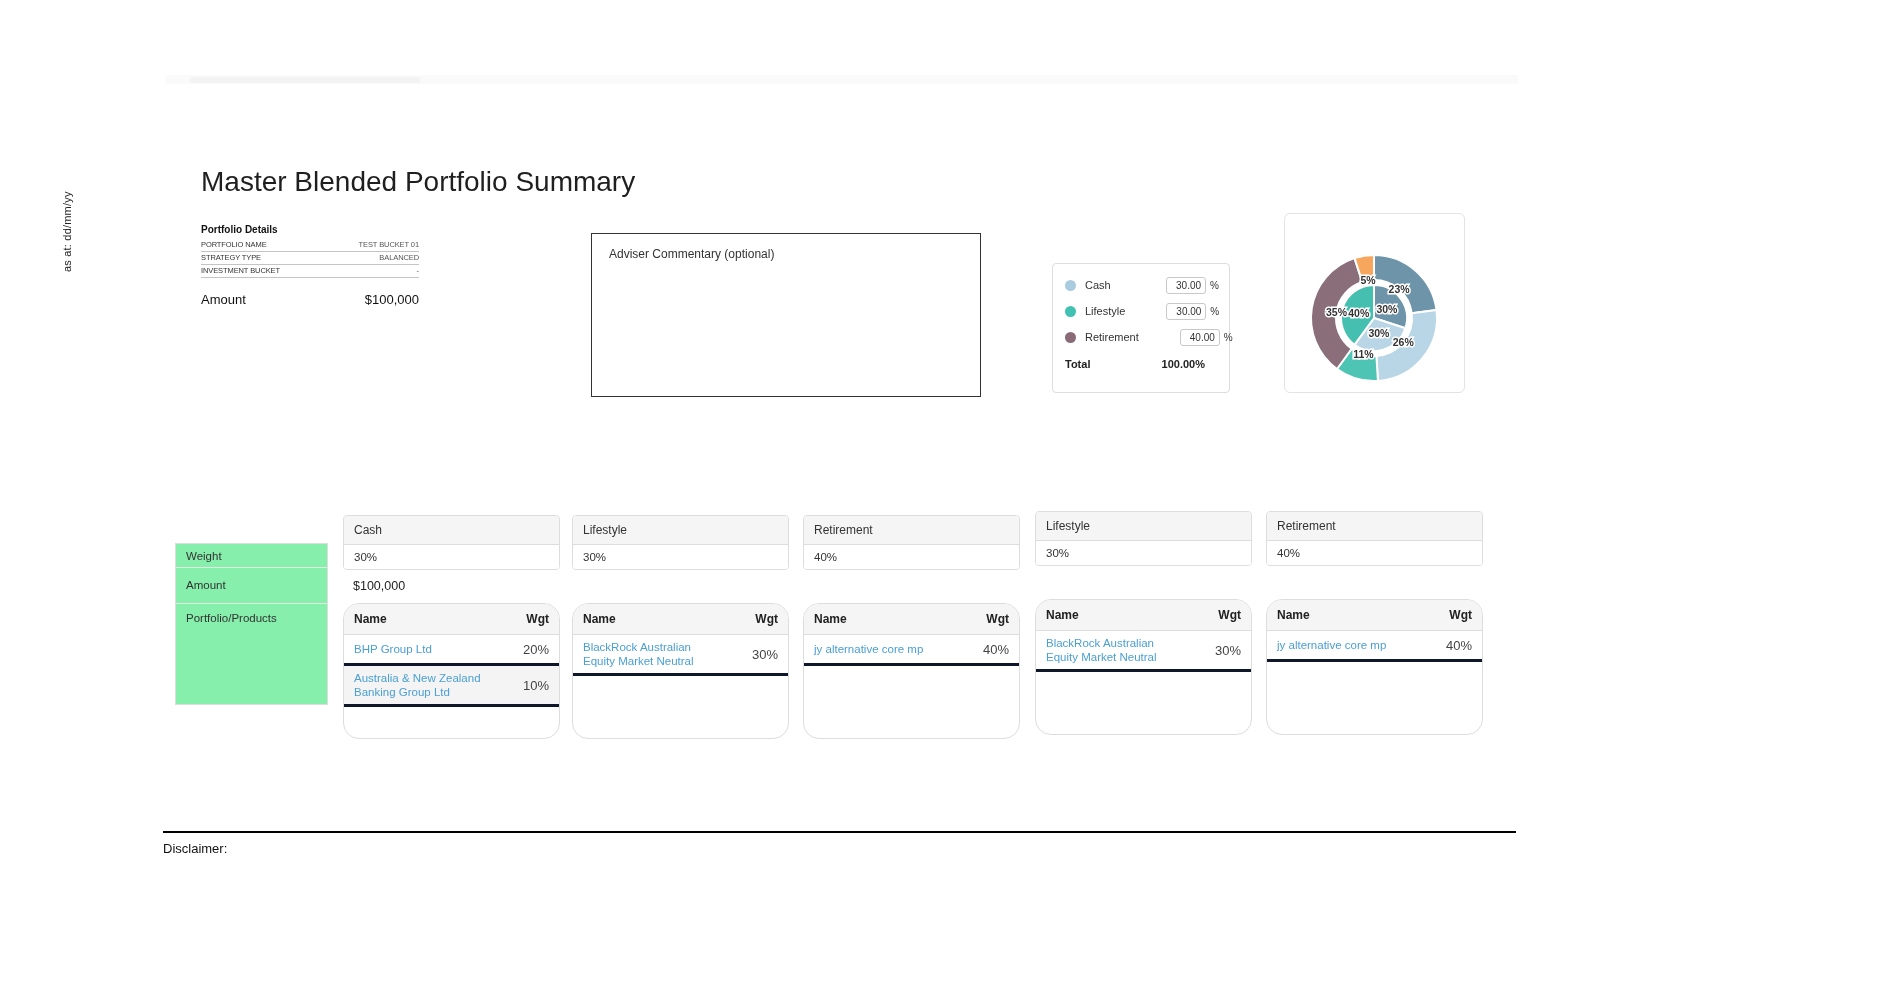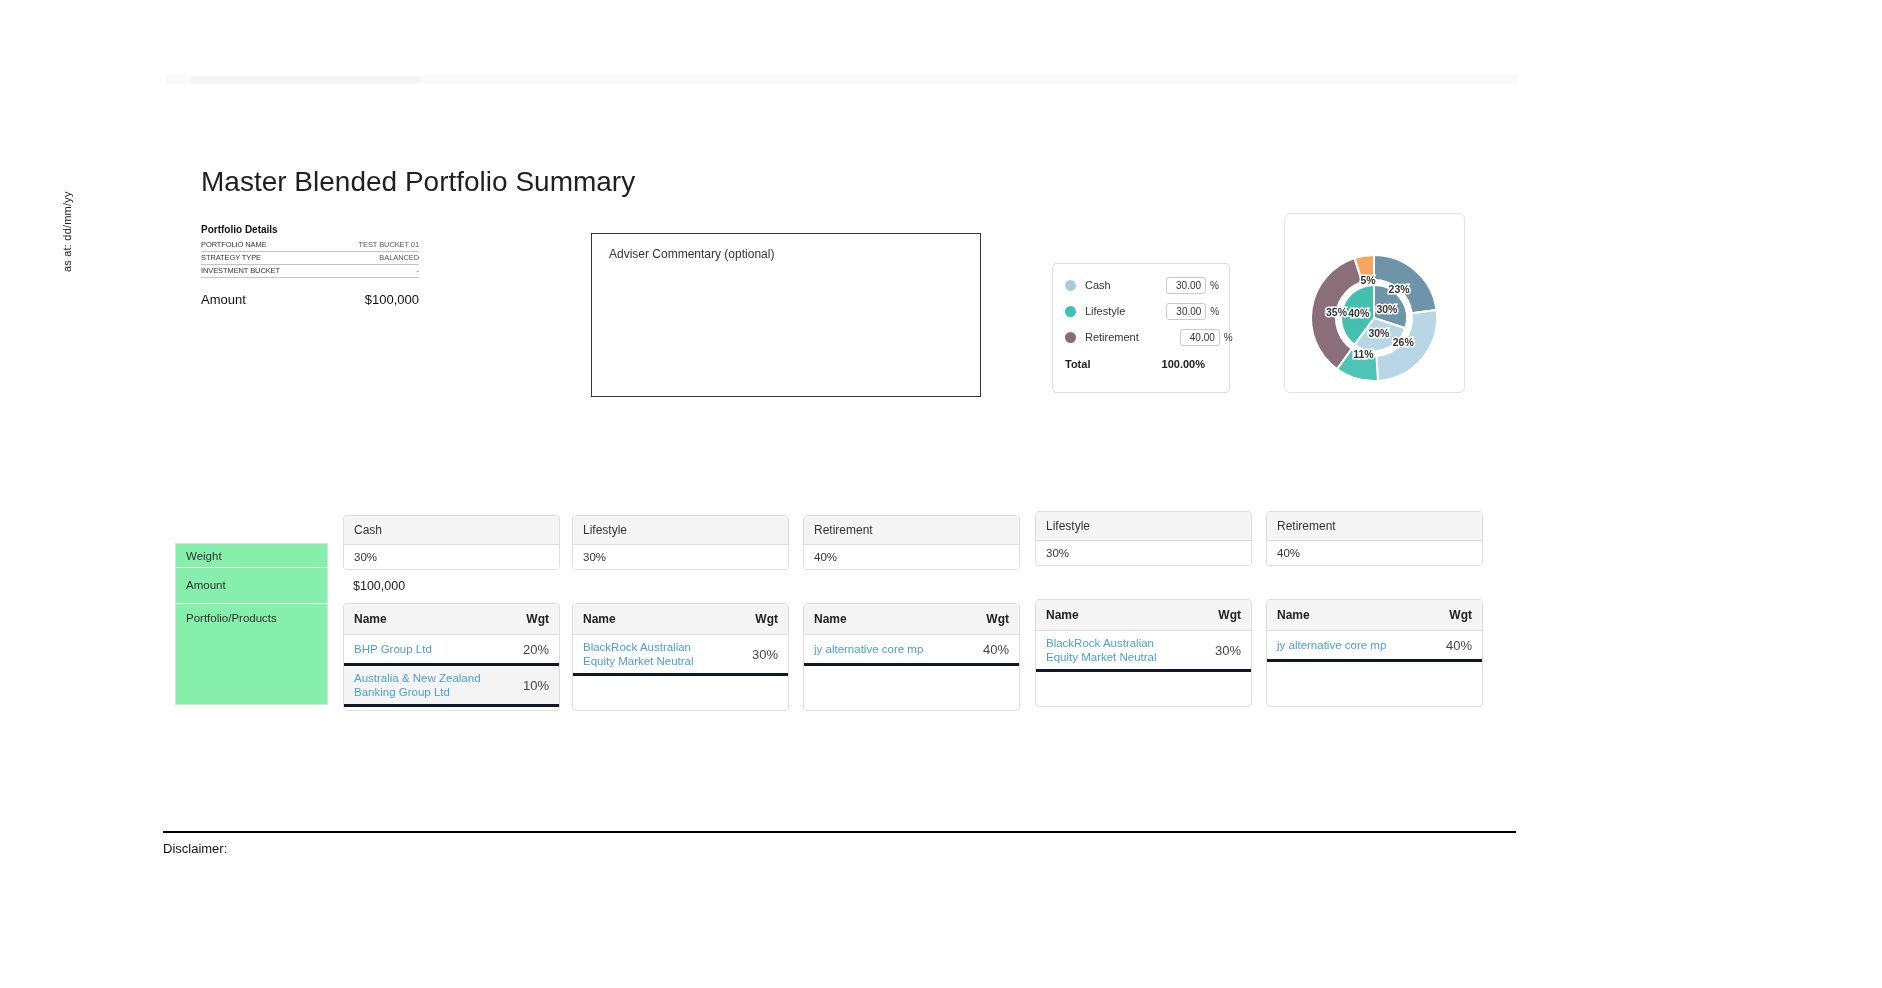--- a/index.html
+++ b/index.html
@@ -49,21 +49,21 @@
   .lc-weight{height:24px;line-height:24px;padding:0 10px;border-bottom:1px solid #e5e5e5;box-sizing:border-box;}
   .lc-amount{height:36px;border-bottom:1px solid #e5e5e5;padding:11px 10px 0;box-sizing:border-box;}
   .lc-products{padding:8px 10px 0;}
 
   .bucket-col{position:absolute;width:217px;height:200px;}
   .bc-top{border:1px solid #ddd;border-radius:4px;overflow:hidden;background:#fff;box-sizing:border-box;}
   .bc-head{height:28px;line-height:28px;padding:0 10px;background:#f5f5f5;border-bottom:1px solid #ddd;
           font-size:12px;color:#333;}
   .bc-weight{height:24px;line-height:24px;padding:0 10px;font-size:11.5px;color:#333;background:#fff;}
   .bc-amount{position:absolute;top:64px;left:10px;font-size:12.5px;color:#222;}
-  .bc-products{position:absolute;top:88px;left:0;right:0;height:108px;border:1px solid #ddd;border-radius:4px;
+  .bc-products{position:absolute;top:88px;left:0;right:0;height:136px;border:1px solid #ddd;border-radius:16px;
           background:#fff;box-sizing:border-box;overflow:hidden;}
   .pc-head{display:flex;justify-content:space-between;height:30px;line-height:30px;padding:0 10px;
           background:#f5f5f5;border-bottom:1px solid #ddd;font-size:12px;font-weight:bold;color:#222;}
   .prod-row{display:flex;justify-content:space-between;align-items:center;padding:5px 10px;
           border-bottom:3px solid #0f172a;min-height:18px;background:#fff;}
   .prod-rows .prod-row:nth-child(even){background:#f4f4f4;}
   .prod-link{display:block;width:140px;color:#4a9fd3;font-size:11.5px;line-height:14px;
           text-decoration:none;cursor:pointer;}
   .prod-wgt{font-size:13px;color:#444;padding-left:6px;white-space:nowrap;}
 

